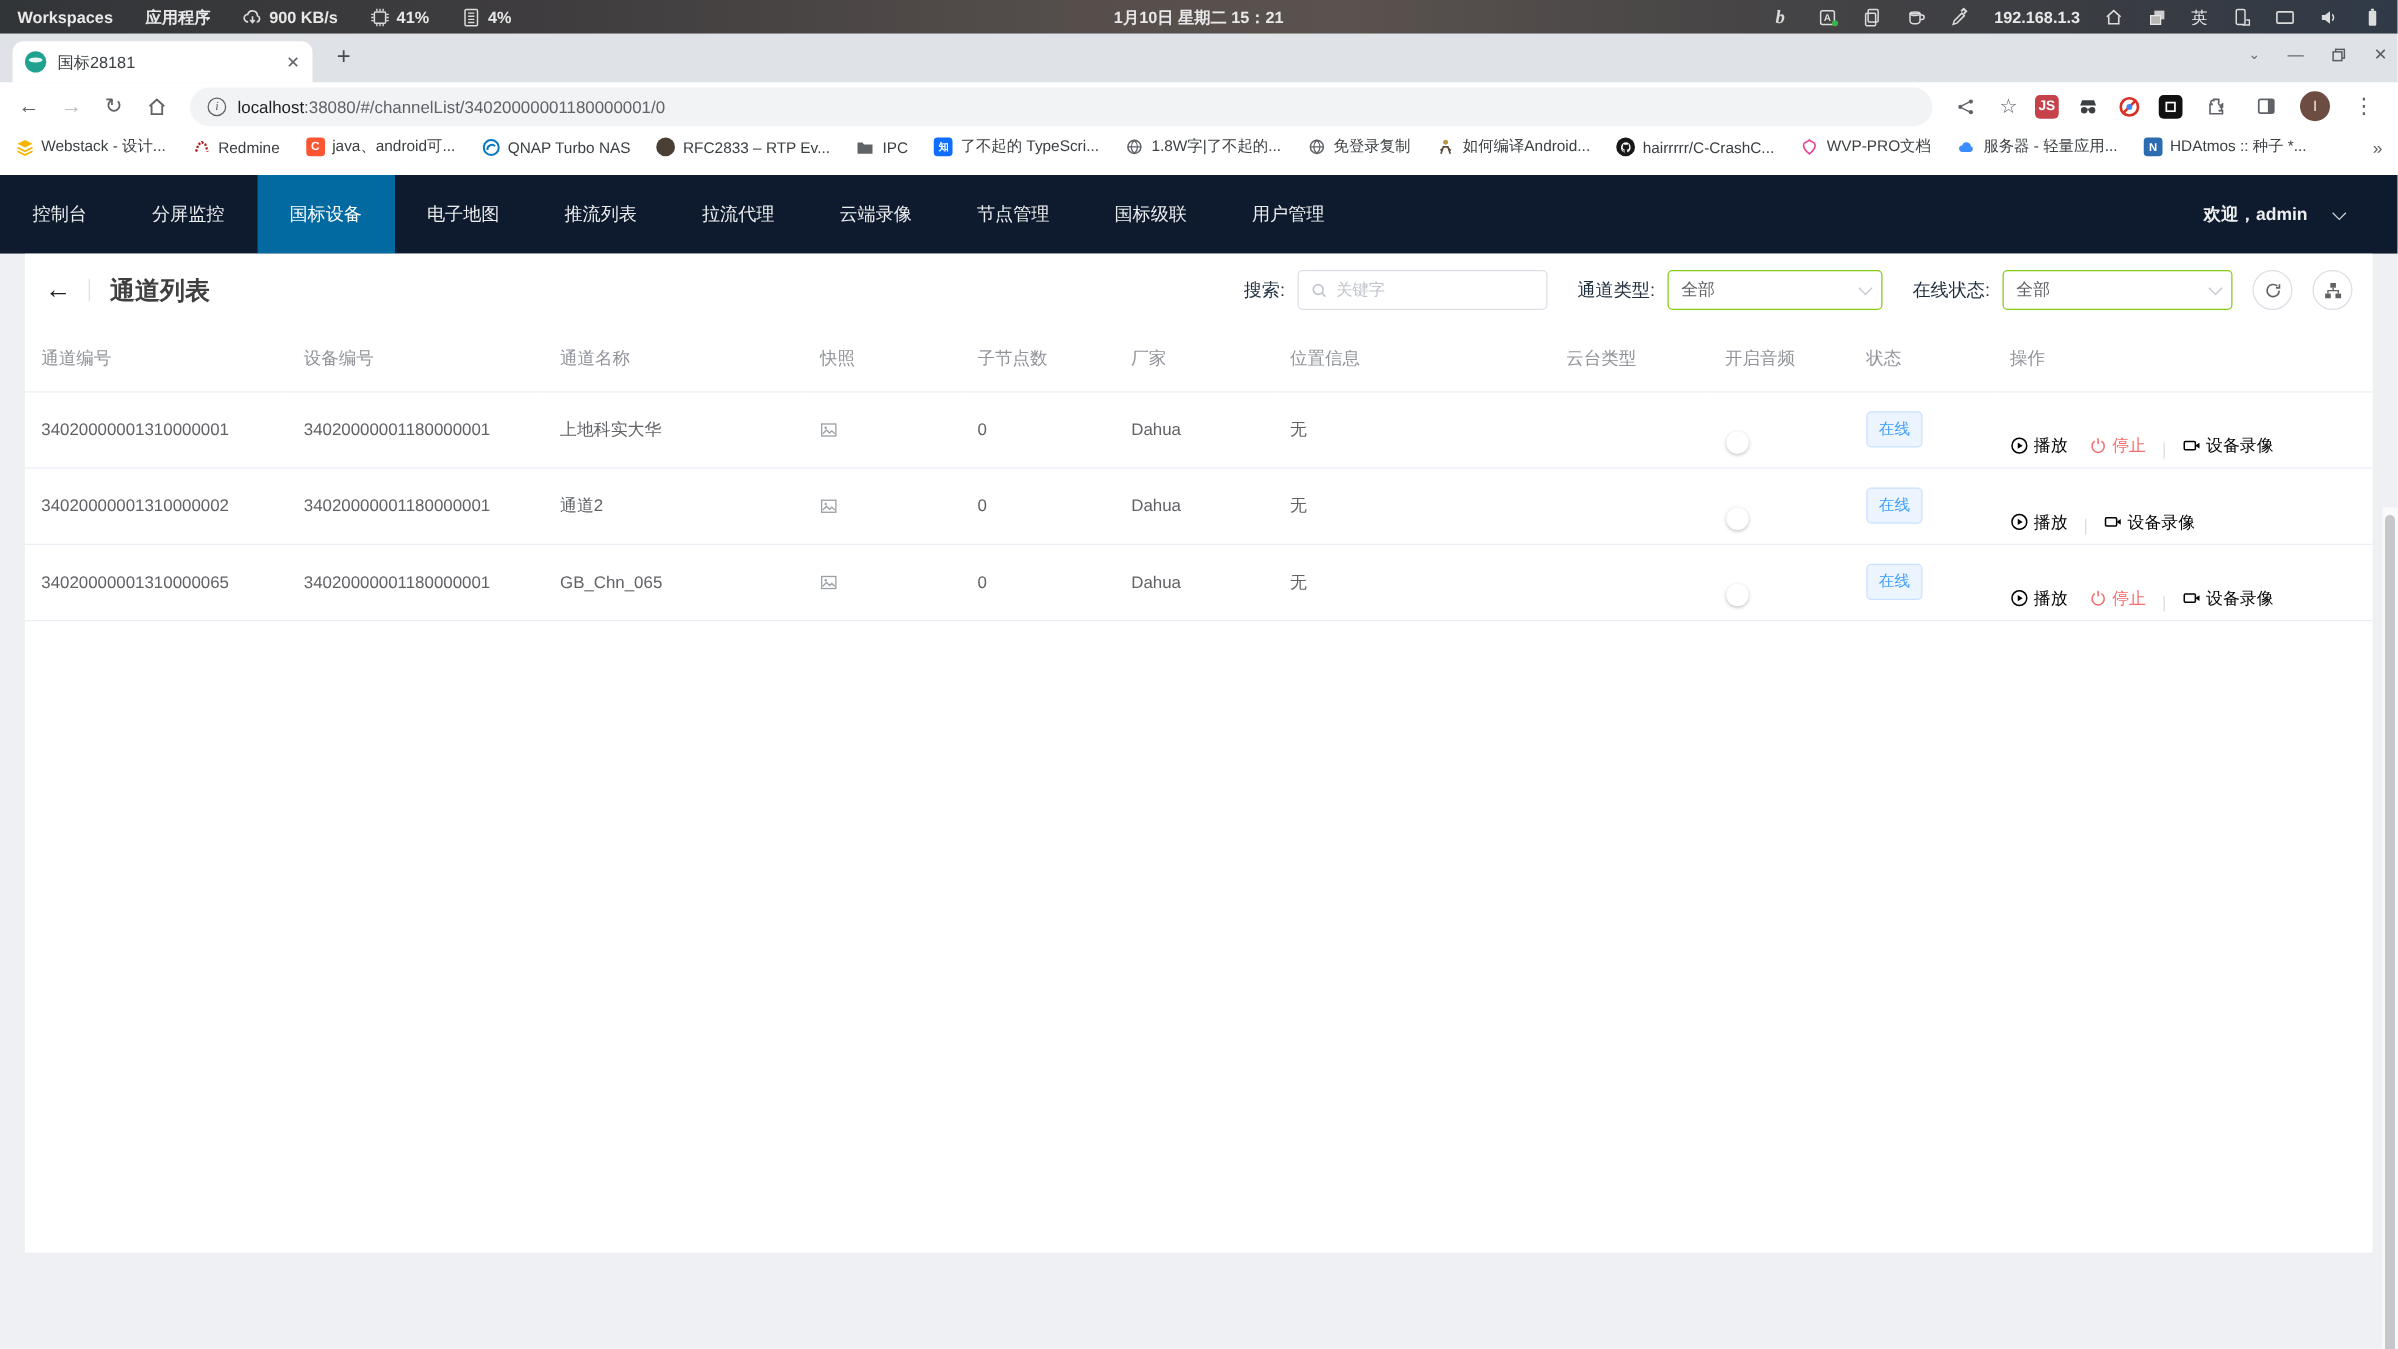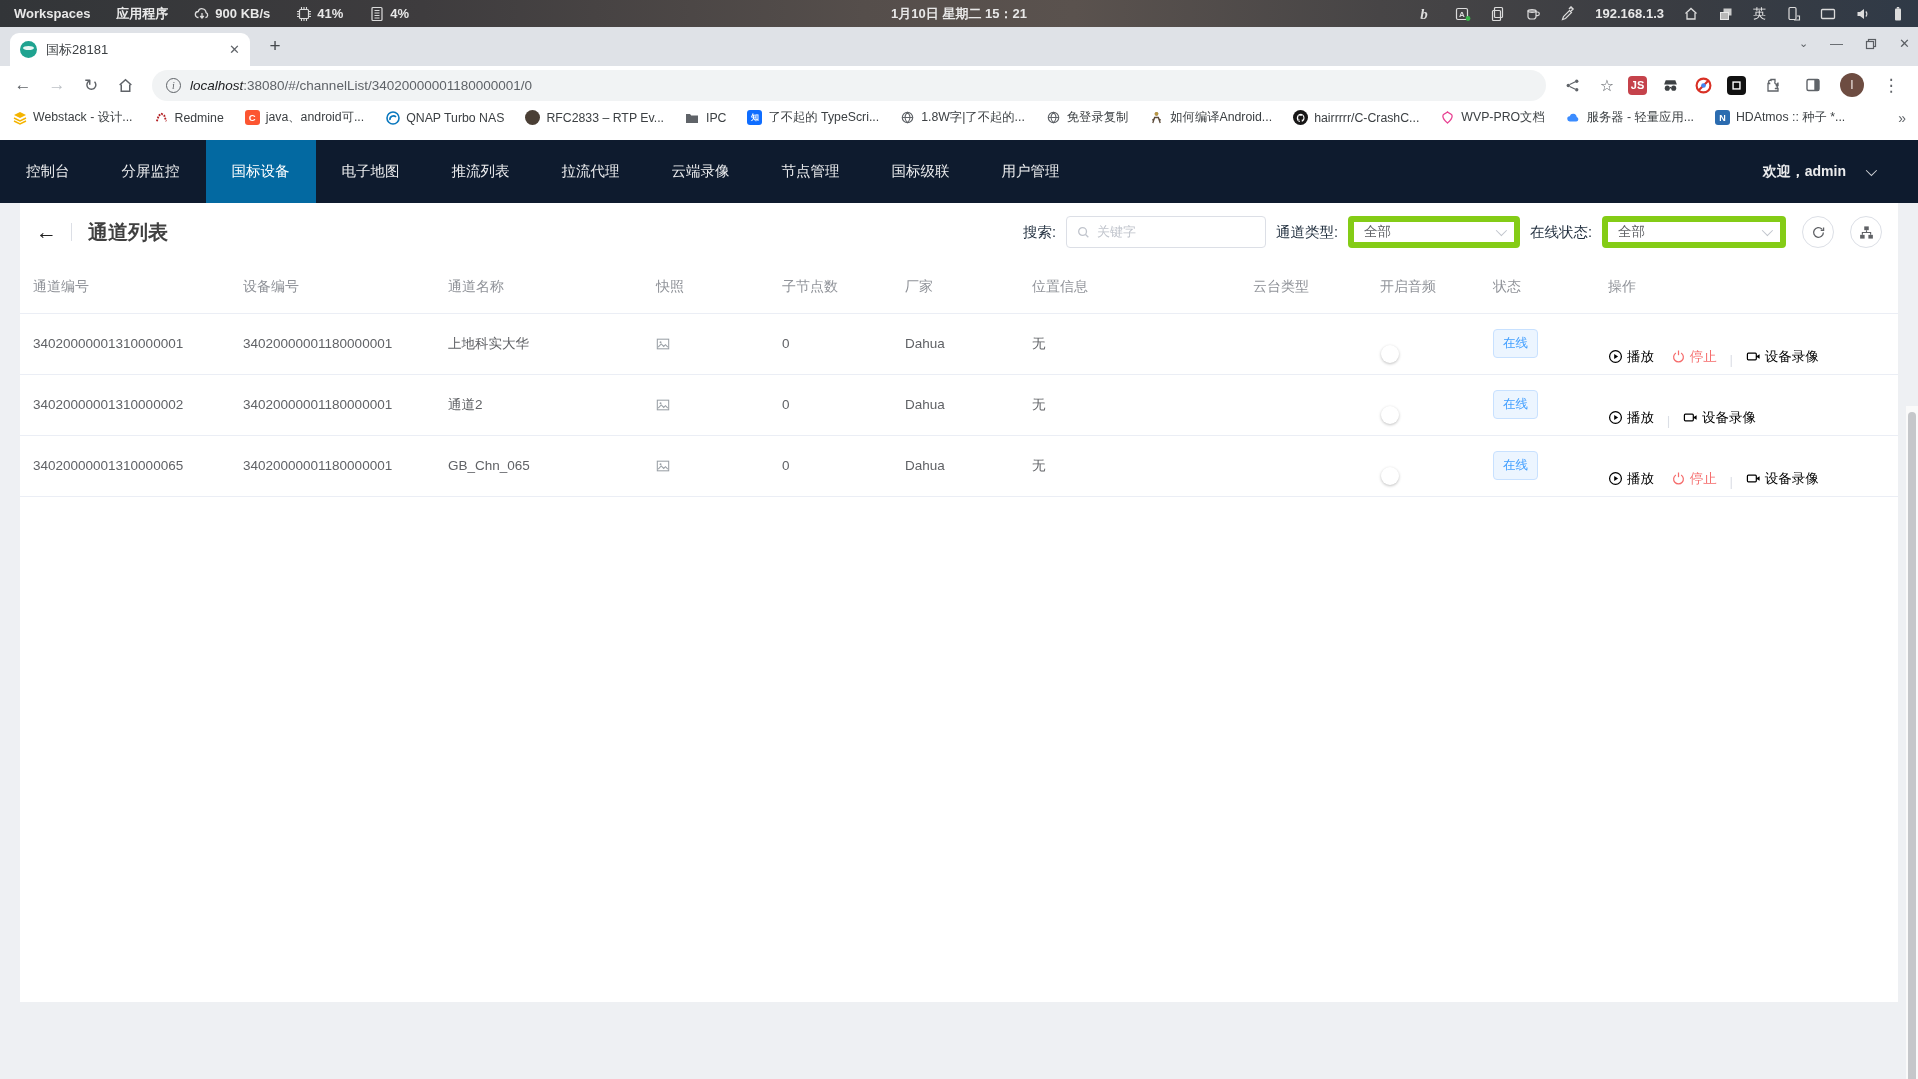--- a/index.html
+++ b/index.html
@@ -36,21 +36,21 @@
     display:flex; align-items:center; padding:0 10px; gap:8px; }
   .navbtn { width:26px; height:26px; display:flex; align-items:center; justify-content:center;
     color:#5f6368; font-size:17px; flex:none; }
   .navbtn.disabled { color:#bdc1c6; }
   .urlbar { flex:1; height:31px; background:#f1f3f4; border-radius:16px; display:flex; align-items:center;
     padding:0 14px; gap:9px; margin:0 6px; min-width:0; }
   .urlbar .info-i { width:15px; height:15px; border:1.4px solid #5f6368; border-radius:50%;
     color:#5f6368; font-size:10px; display:flex; align-items:center; justify-content:center;
     font-family:"Liberation Serif",serif; font-style:italic; flex:none; }
   .url-text { font-size:13.5px; white-space:nowrap; overflow:hidden; }
-  .url-host { color:#202124;font-style:italic; }
+  .url-host { color:#202124; }
   .url-rest { color:#5f6368; }
   .tb-icons { display:flex; align-items:center; gap:14px; padding-right:4px; }
   .ext { width:19px; height:19px; border-radius:4px; display:flex; align-items:center; justify-content:center;
     font-size:11px; font-weight:bold; color:#fff; flex:none; }
   .ext.js { background:#c5424b; }
   .ext.incog { background:transparent; color:#3c4043; }
   .ext.block { background:#fff; }
   .ext.blacksq { background:#111; }
   .avatar { width:24px; height:24px; border-radius:50%; background:#6d4c41; color:#f1e7e3;
     font-size:12px; display:flex; align-items:center; justify-content:center; }
@@ -74,25 +74,25 @@
 
   
   .content { position:absolute; left:0; top:203px; width:1918px; height:876px; background:#eef0f3; }
   .panel { position:absolute; left:20px; top:0; width:1878px; height:799px; background:#ffffff; }
 
   .panel-header { height:58px; display:flex; align-items:center; padding:0 16px; }
   .back-arrow { font-size:21px; color:#222; margin-right:14px; }
   .hdr-divider { width:1px; height:18px; background:#dcdfe6; margin-right:16px; }
   .page-title { font-size:20px; font-weight:bold; color:#404040; }
   .hdr-right { margin-left:auto; display:flex; align-items:center; gap:10px; }
-  .filter-label { font-size:14.5px; color:#1f2d3d; }
+  .filter-label { font-size:14.5px; color:#1f2d3d; margin-left:14px; }
   .search-input { width:200px; height:32px; border:1px solid #dcdfe6; border-radius:4px;
     display:flex; align-items:center; padding:0 10px; gap:7px; }
   .search-input .ph { color:#c0c4cc; font-size:13px; }
-  .sel { height:32px; border:6px solid #84cc16; border-radius:4px; display:flex; align-items:center;
+  .sel { height:32px; border:1px solid #84cc16; border-radius:4px; display:flex; align-items:center;
     padding:0 10px; color:#606266; font-size:13.5px; justify-content:space-between; background:#fff; }
   .sel-type { width:172px; } .sel-online { width:184px; }
   .caret { width:8px; height:8px; border-right:1.4px solid #c0c4cc; border-bottom:1.4px solid #c0c4cc;
     transform:rotate(45deg) translateY(-2px); flex:none; }
   .circ-btn { width:32px; height:32px; border:1px solid #dcdfe6; border-radius:50%; display:flex;
     align-items:center; justify-content:center; color:#606266; margin-left:6px; }
 
   table.grid { width:100%; border-collapse:collapse; table-layout:fixed; }
   .grid th { font-size:14px; color:#909399; font-weight:normal; text-align:left; height:52px;
     padding-left:13px; border-bottom:1px solid #ebeef5; }

